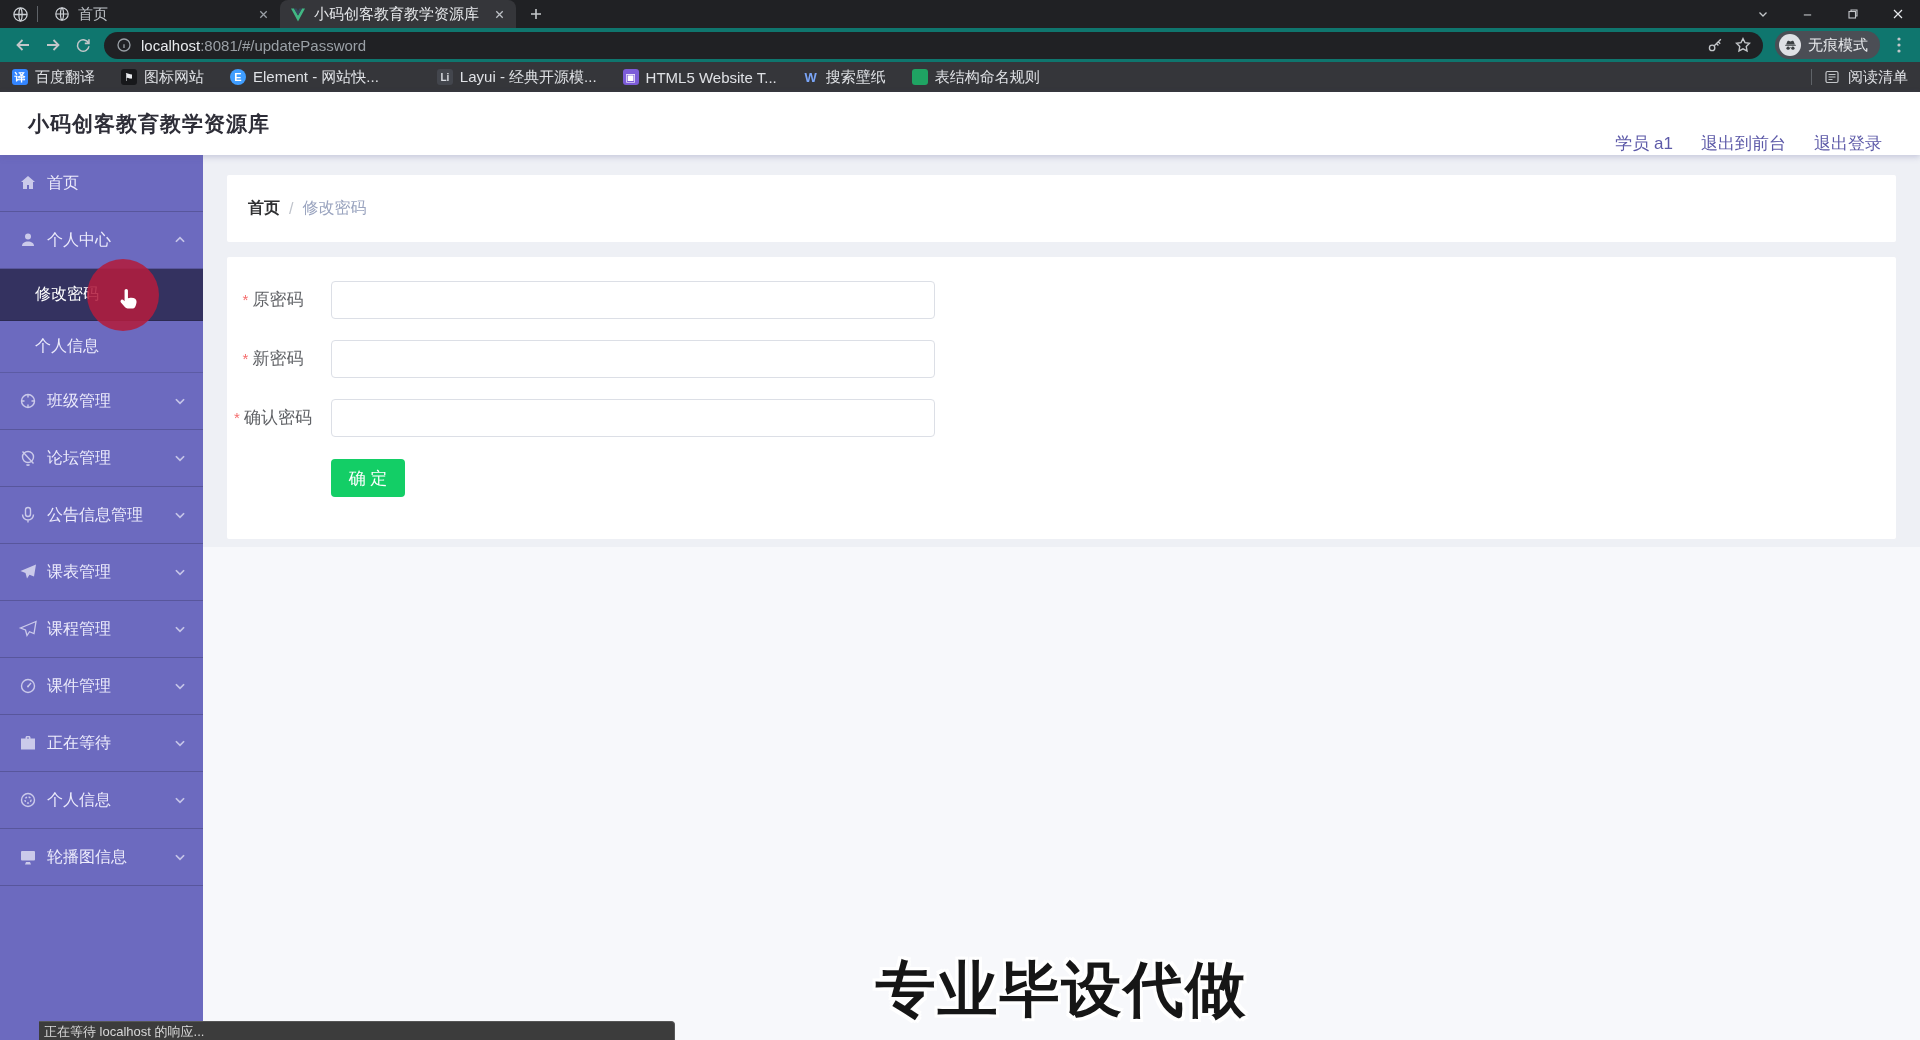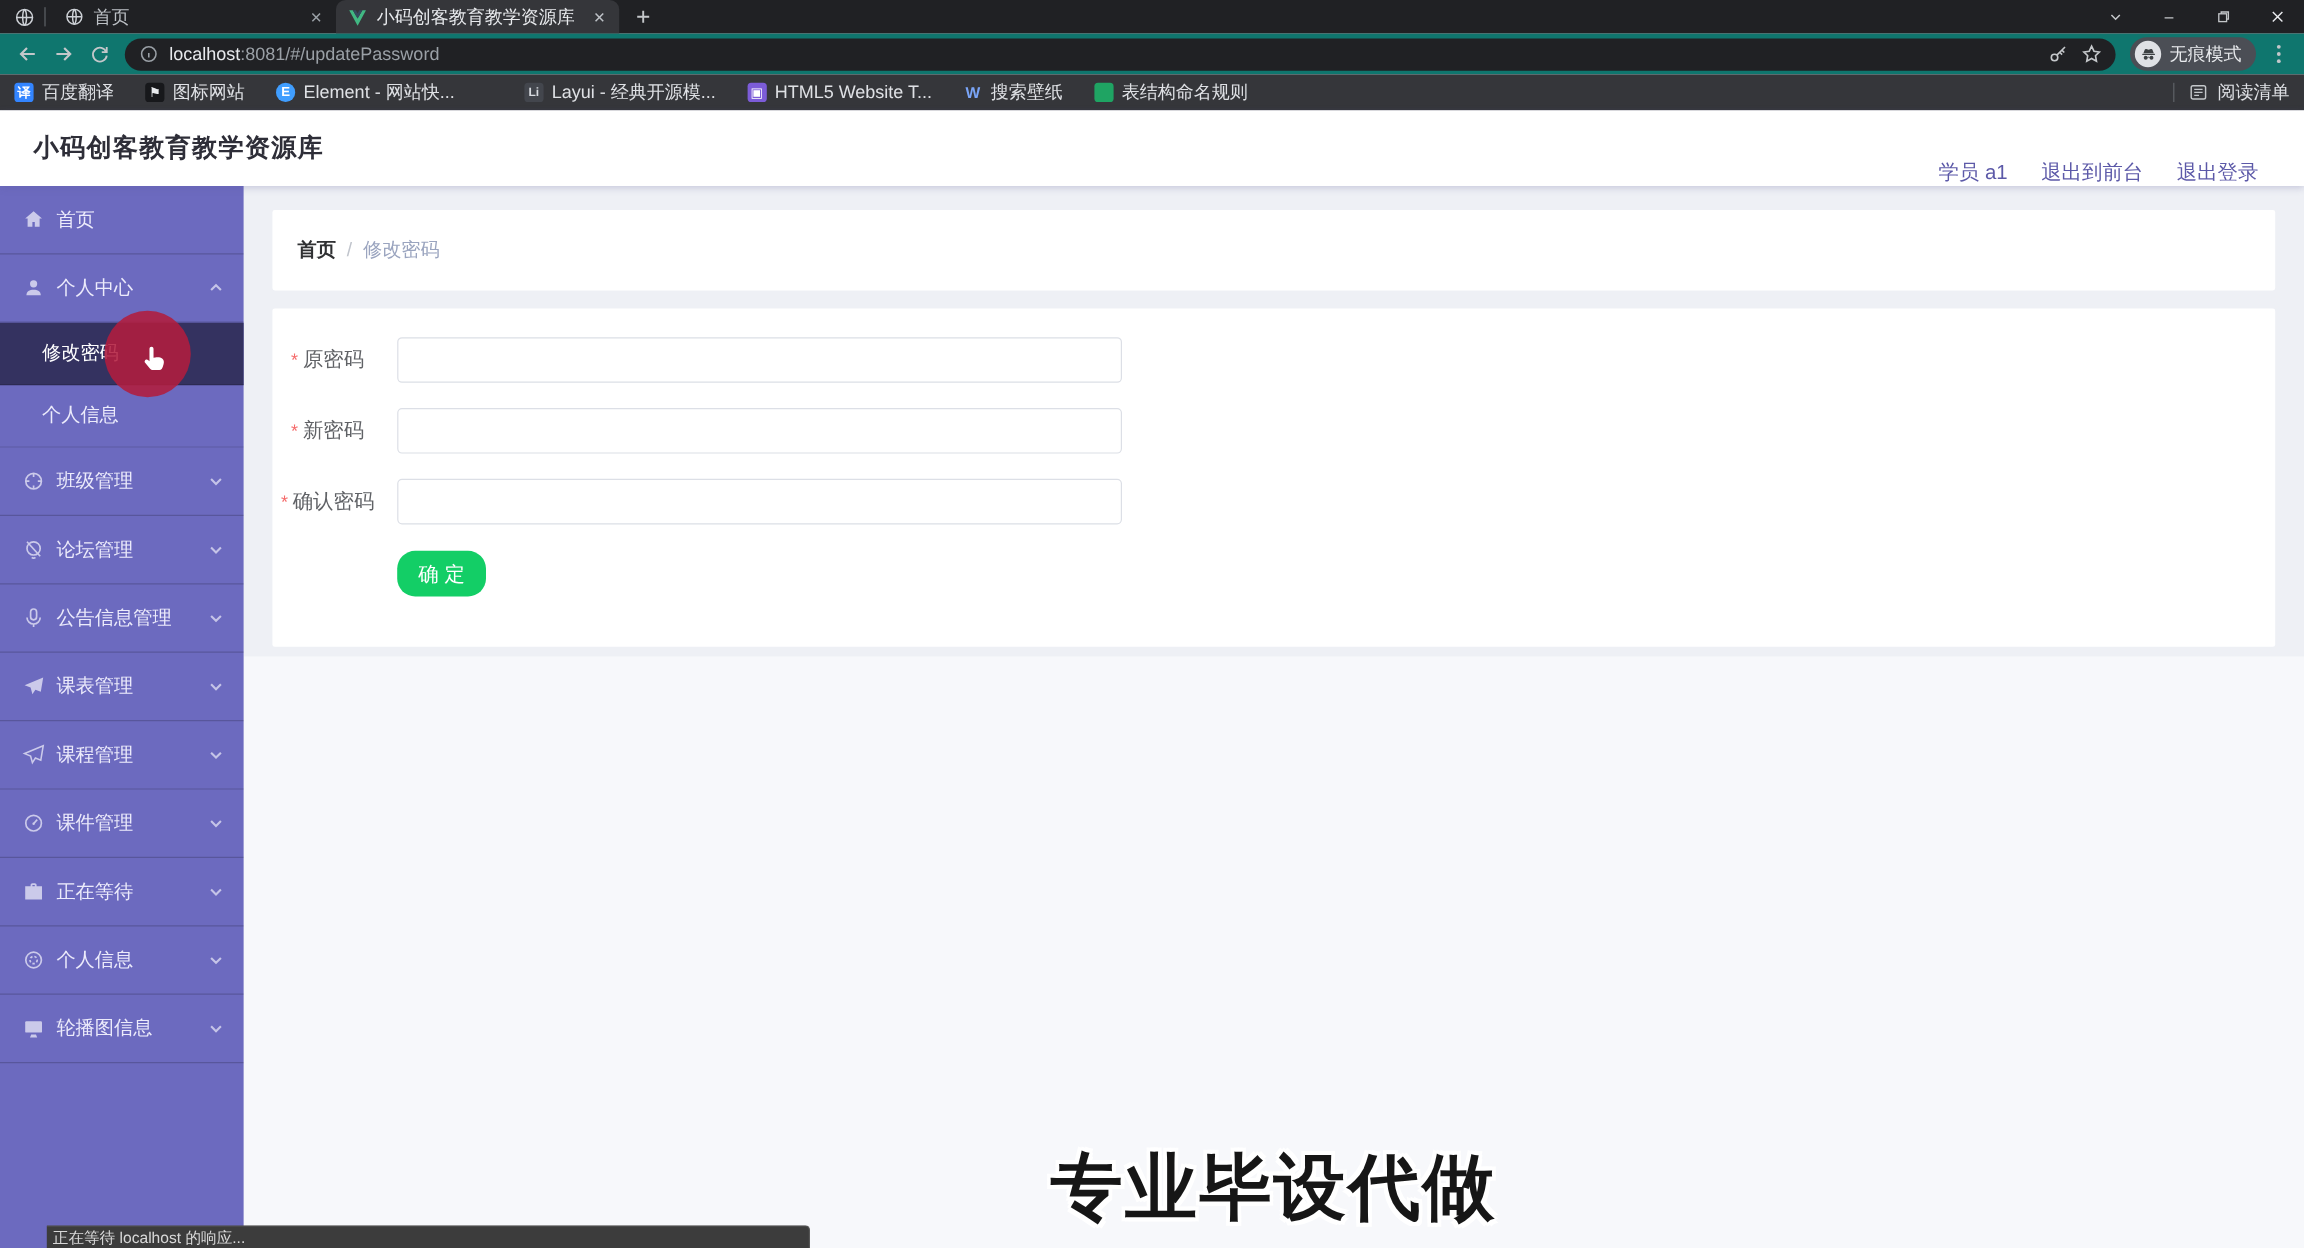--- a/index.html
+++ b/index.html
@@ -65,21 +65,21 @@
   .card-breadcrumb{top:20px;height:67px;}
   .breadcrumb{position:absolute;left:21px;top:0;height:67px;display:flex;align-items:center;gap:9px;font-size:16px;}
   .bc-home{color:#303133;font-weight:bold;cursor:pointer;}
   .bc-sep{color:#c0c4cc;}
   .bc-current{color:#9aa4bf;}
   .card-form{top:102px;height:282px;}
   .form-row{position:absolute;left:0;height:38px;}
   .f-label{position:absolute;left:0;top:0;width:92px;line-height:38px;text-align:center;font-size:17px;color:#606266;white-space:nowrap;}
   .f-req{color:#f56c6c;margin-right:4px;font-size:15px;}
   .f-input{position:absolute;left:104px;top:0;width:604px;height:38px;box-sizing:border-box;border:1px solid #dcdfe6;border-radius:4px;background:#fff;outline:none;padding:0 14px;font-size:17px;color:#303133;font-family:inherit;}
-  .submit-btn{position:absolute;left:104px;top:202px;width:74px;height:38px;background:#13ce66;border:none;border-radius:15px;color:#ffffff;font-size:17px;cursor:pointer;font-family:inherit;}
+  .submit-btn{position:absolute;left:104px;top:202px;width:74px;height:38px;background:#13ce66;border:none;border-radius:4px;color:#ffffff;font-size:17px;cursor:pointer;font-family:inherit;}
 
   .watermark{position:absolute;left:0;top:795px;width:1717px;text-align:center;font-size:60px;font-weight:900;color:#161616;letter-spacing:2px;white-space:nowrap;
     text-shadow:-3px -3px 0 #fff,3px -3px 0 #fff,-3px 3px 0 #fff,3px 3px 0 #fff,-3px 0 0 #fff,3px 0 0 #fff,0 -3px 0 #fff,0 3px 0 #fff;}
 
   .status-tip{position:absolute;left:0;bottom:0;width:636px;height:19px;background:#3c3c3c;border-top:1px solid #565656;border-right:1px solid #565656;border-top-right-radius:4px;color:#d8d8d8;font-size:13px;line-height:19px;padding-left:5px;box-sizing:border-box;z-index:60;white-space:nowrap;margin-left:39px;}
 </style>
 </head>
 <body>
 
 <div class="tabstrip">

